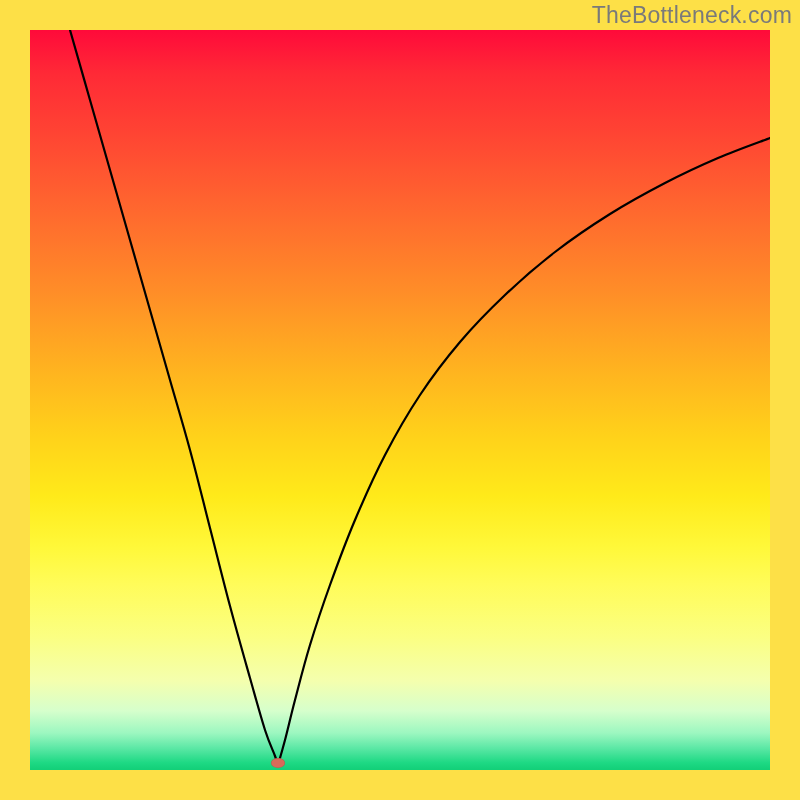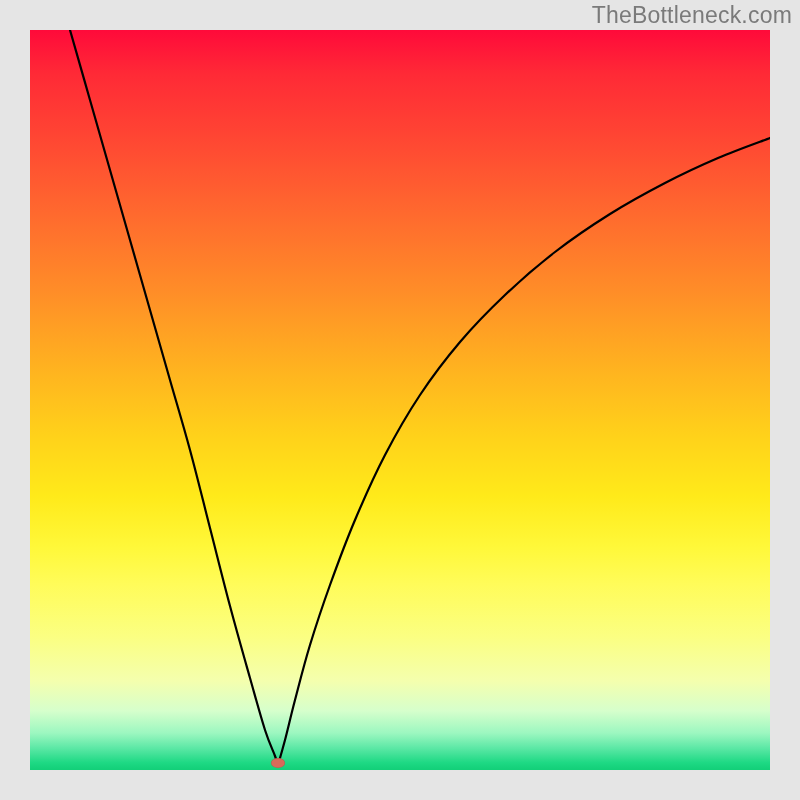--- a/index.html
+++ b/index.html
@@ -9,21 +9,21 @@
     height: 800px;
     background: #000;
     overflow: hidden;
   }
   .frame {
     position: absolute;
     left: 0;
     top: 0;
     width: 800px;
     height: 800px;
-    background: #e5e5e5;
+    background: #fde047;
   }
   .plot {
     position: absolute;
     left: 30px;
     top: 30px;
     width: 740px;
     height: 740px;
     overflow: hidden;
   }
   .gradient {

